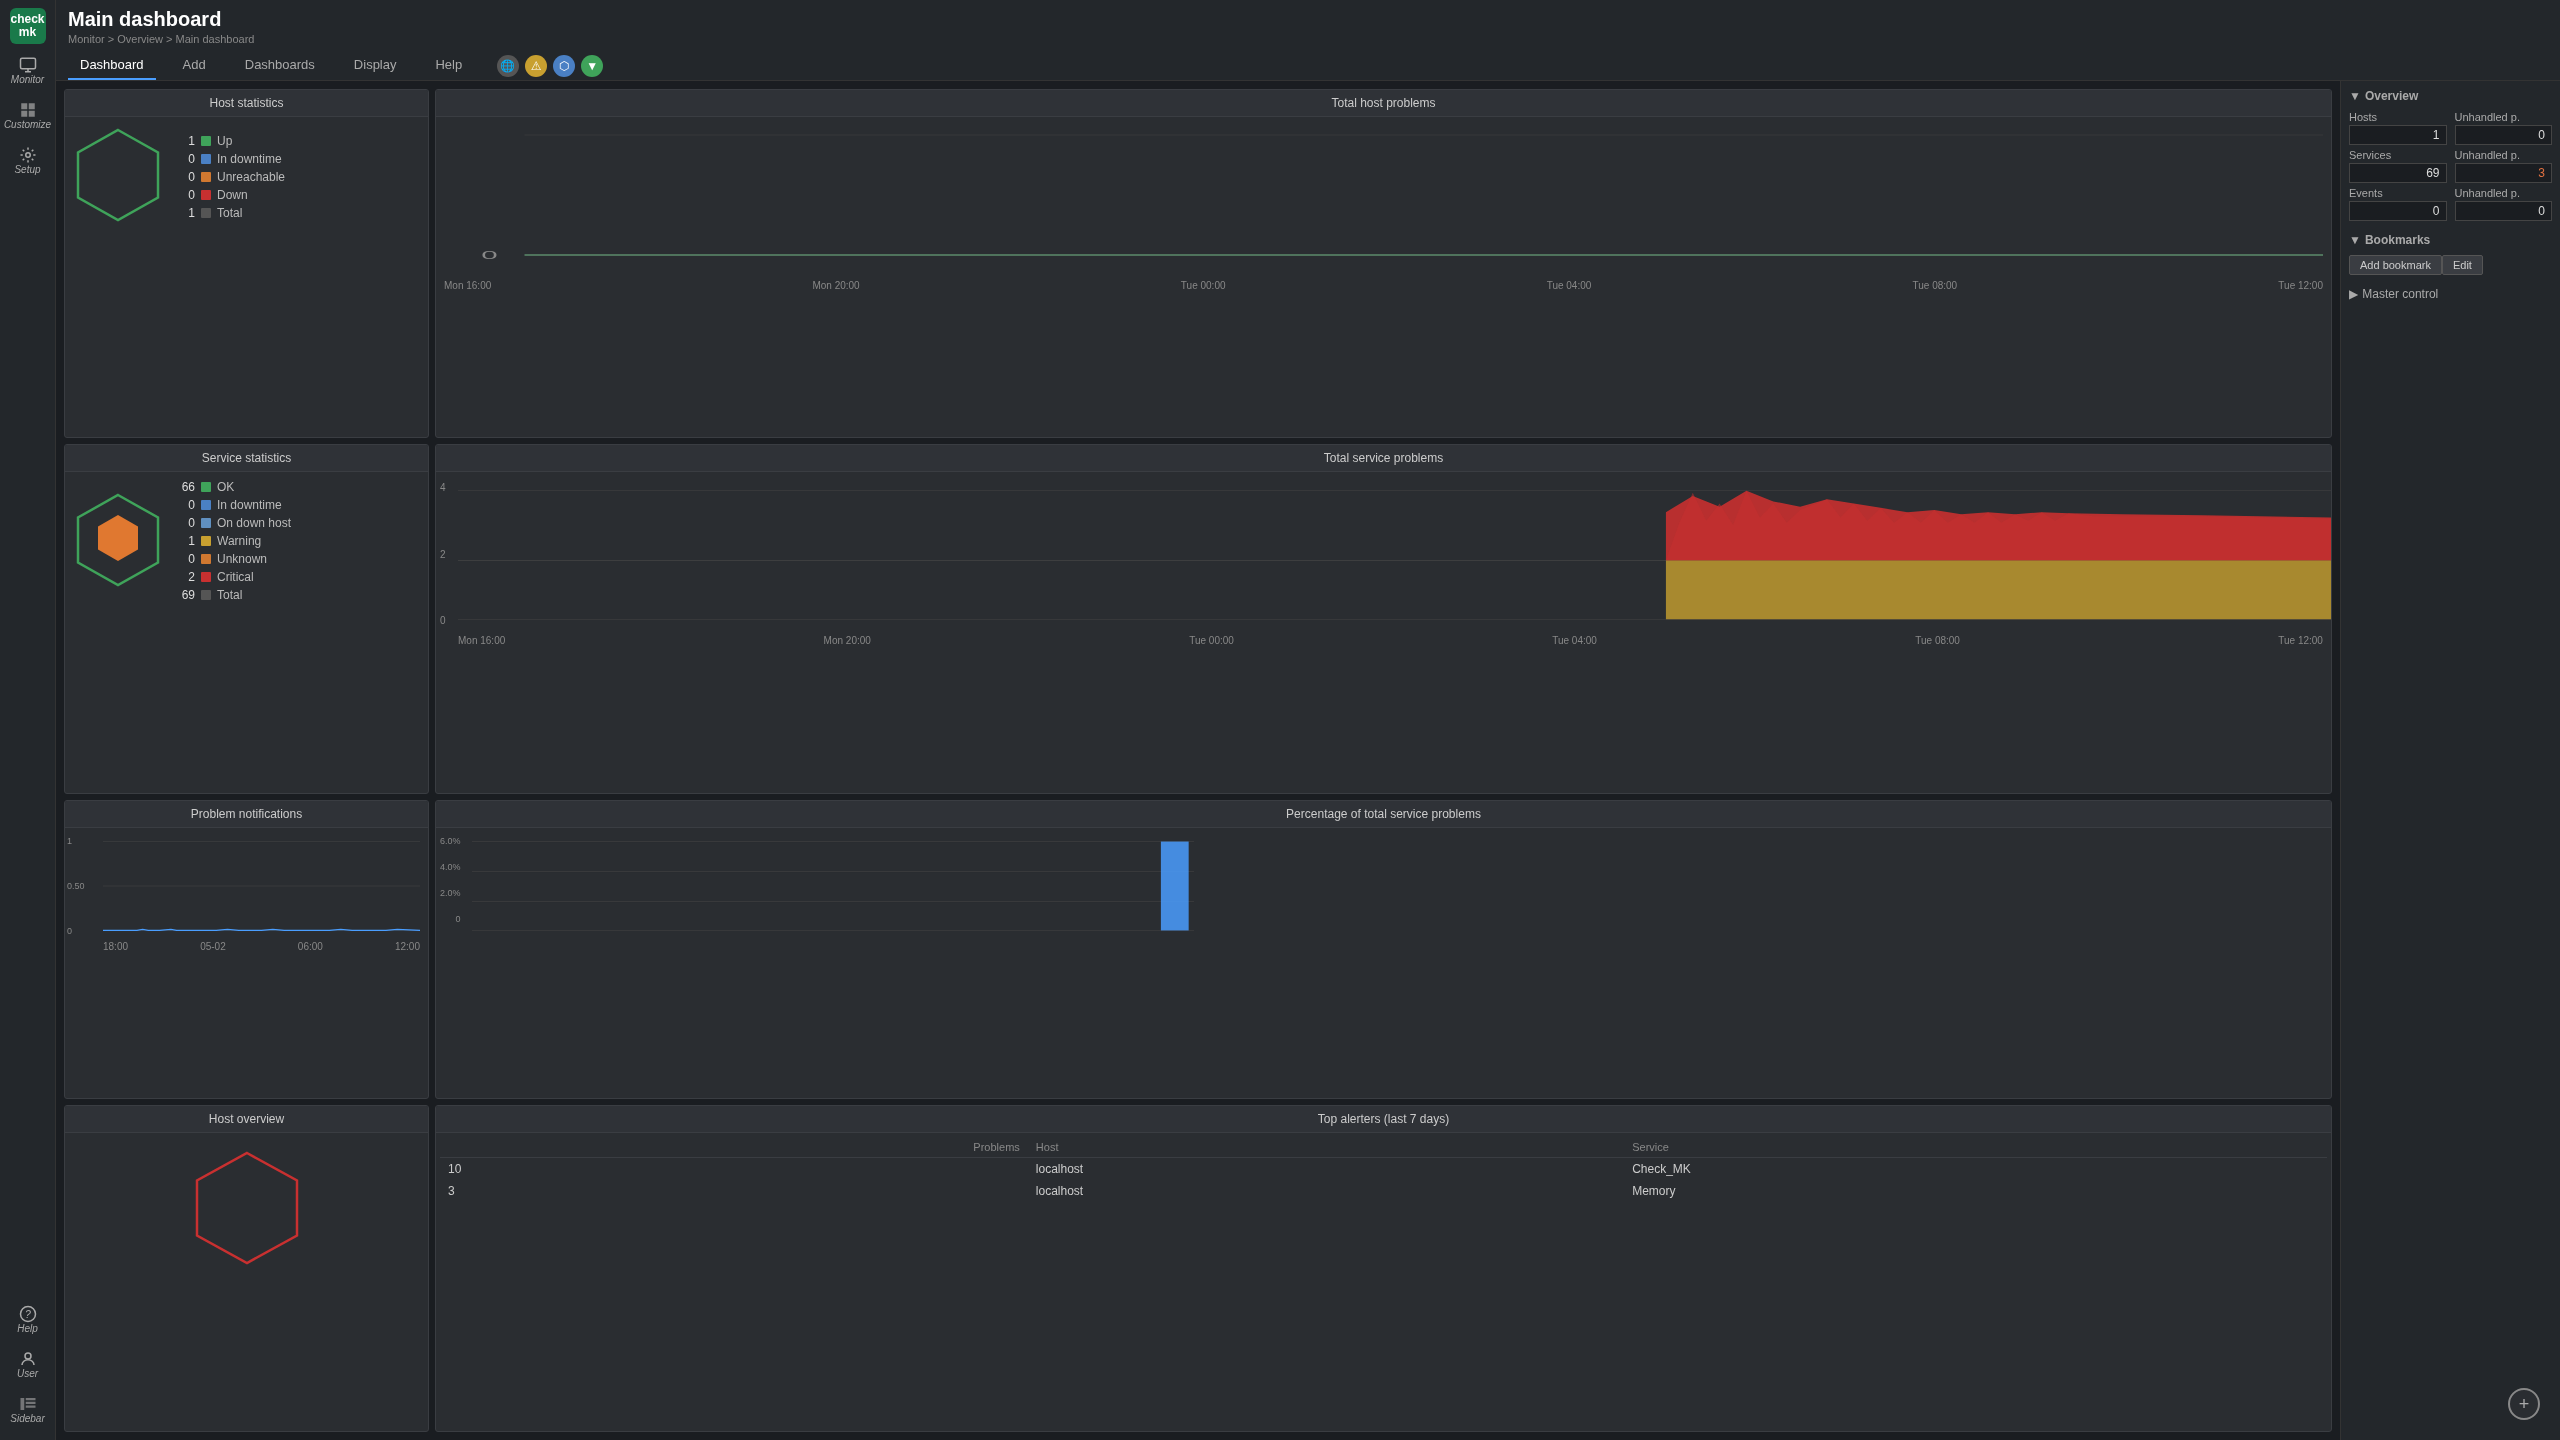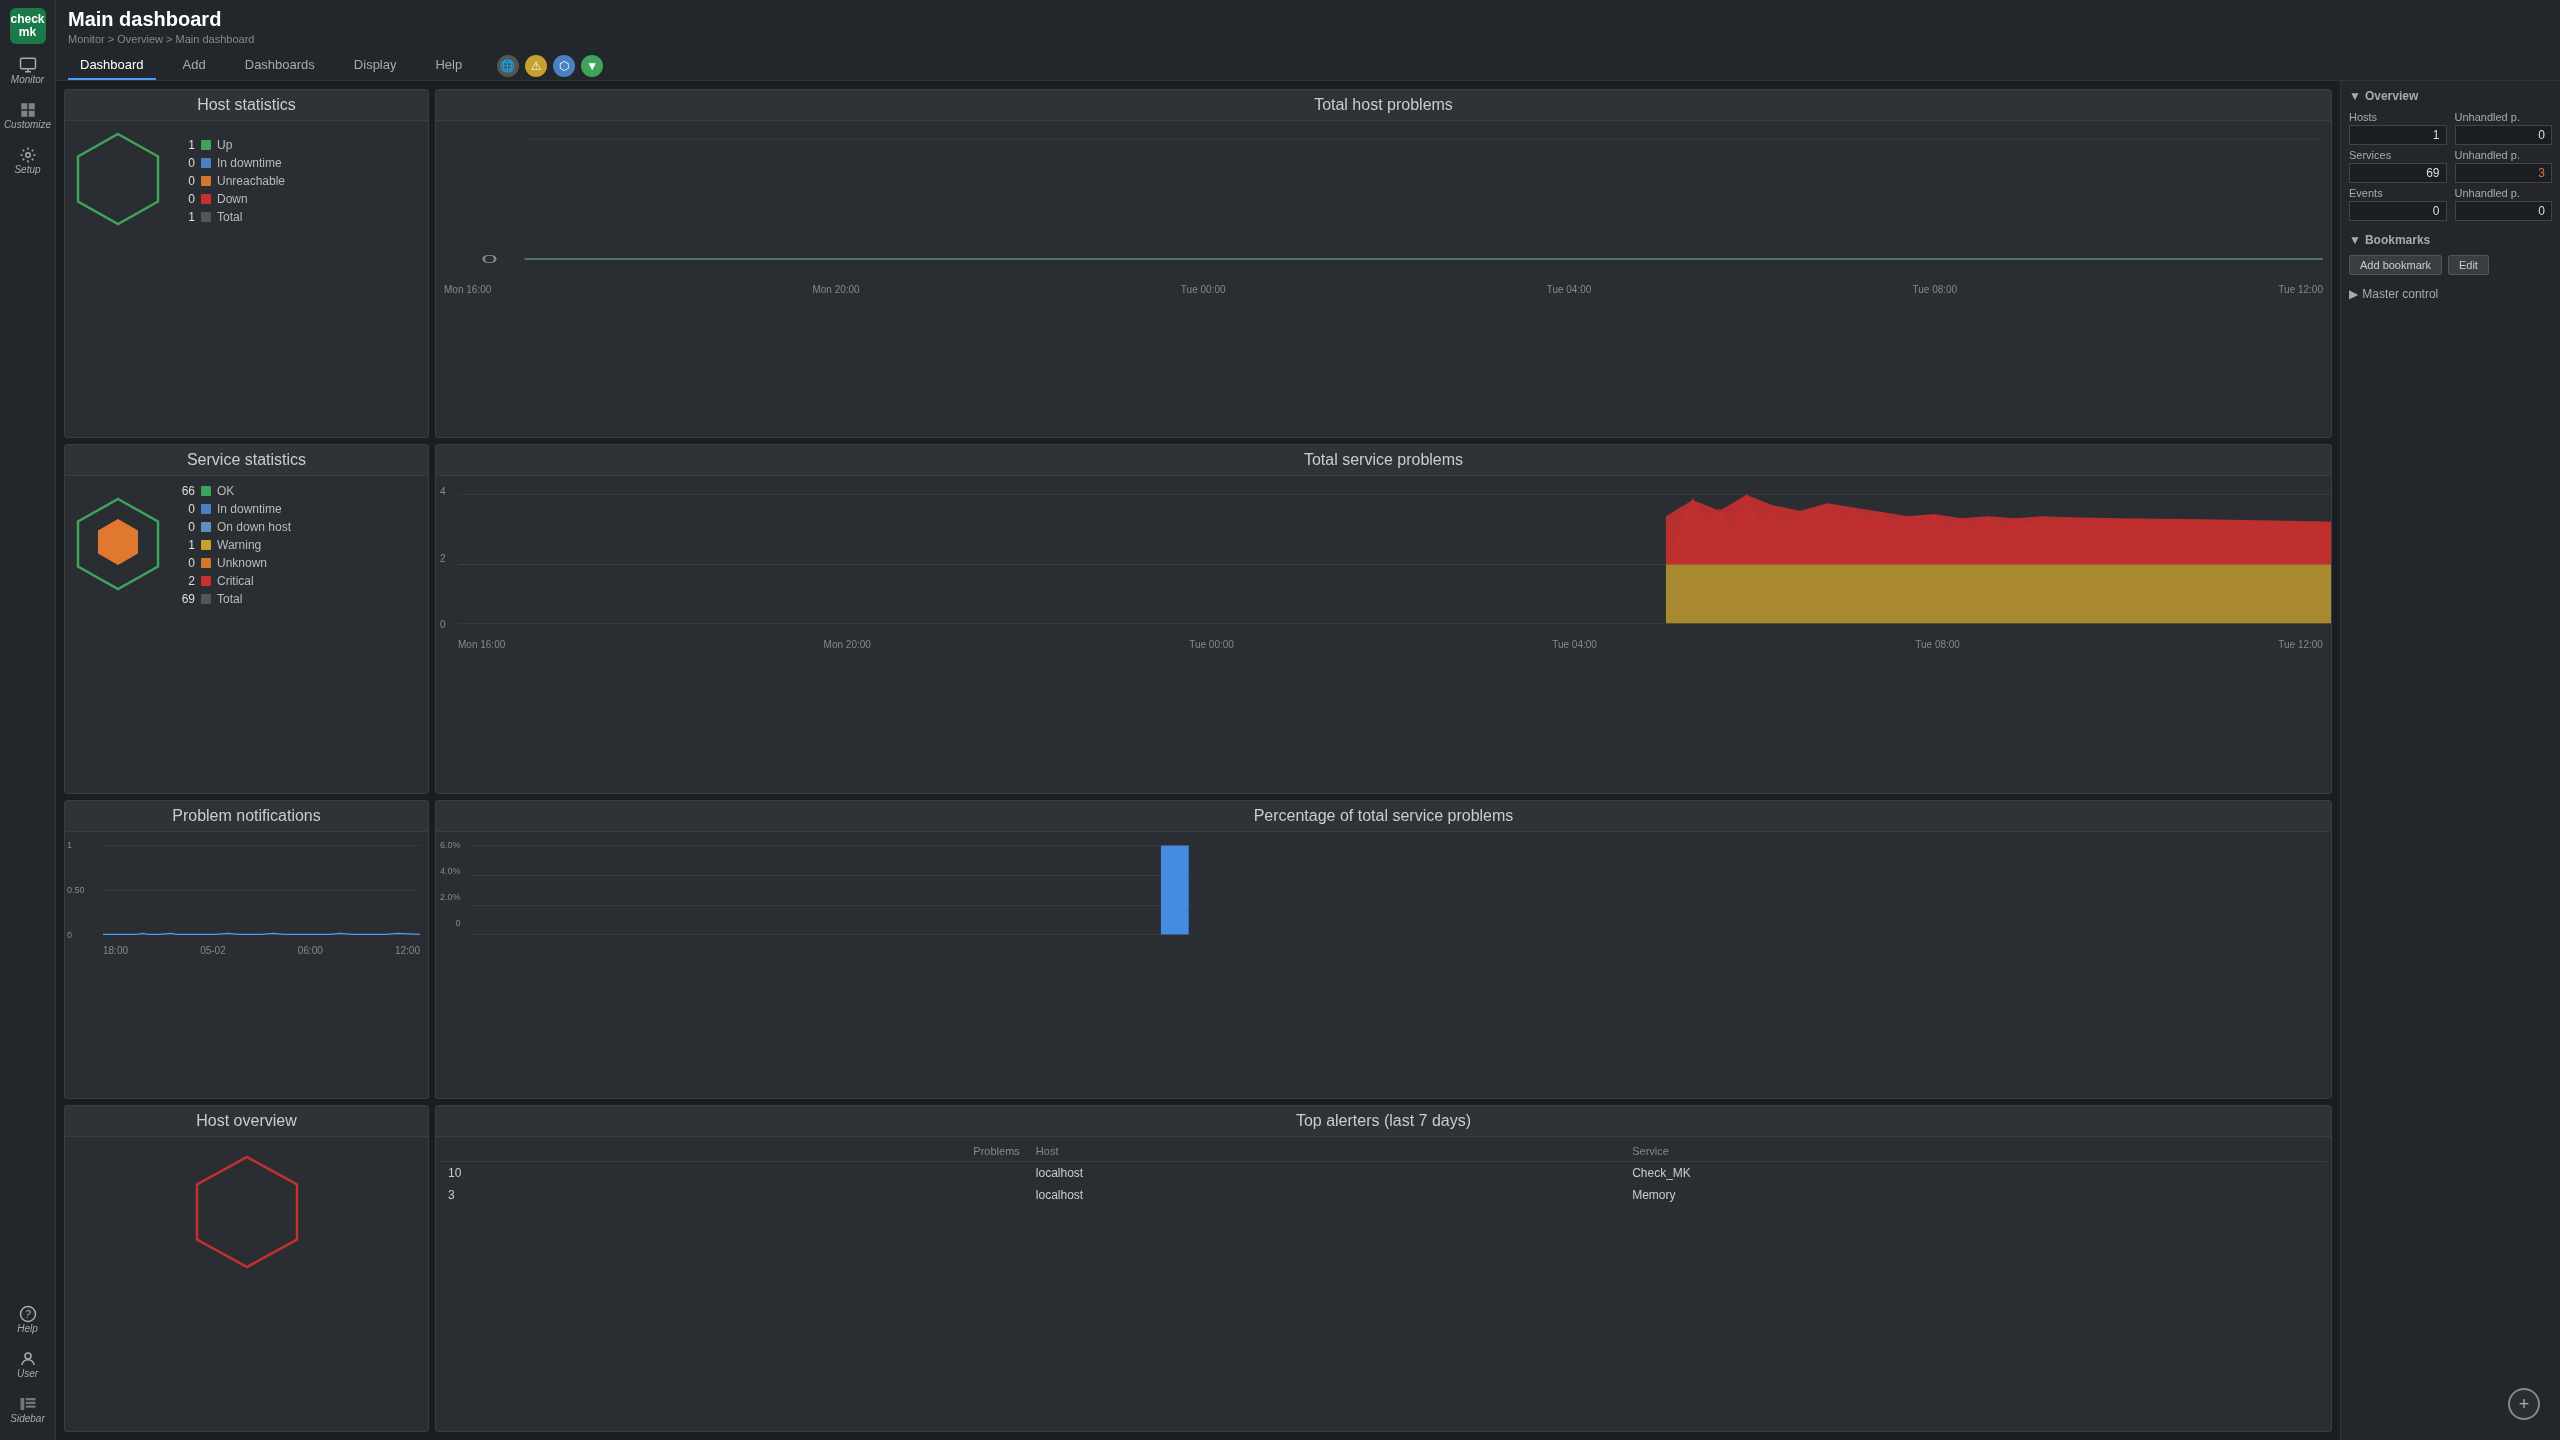--- a/index.html
+++ b/index.html
@@ -138,21 +138,21 @@
     .panel {
       background: #2a2d31;
       border: 1px solid #3a3d42;
       border-radius: 3px;
       overflow: hidden;
     }
     .panel-title {
       text-align: center;
       padding: 6px;
       color: #ccc;
-      font-size: 16px;
+      font-size: 12px;
       border-bottom: 1px solid #3a3d42;
       background: #2f3237;
     }
 
     
     .stats-panel {
       display: flex;
       align-items: center;
       gap: 12px;
       padding: 8px;
@@ -242,21 +242,20 @@
       border: 1px solid #444;
       padding: 2px 6px;
       text-align: right;
       font-size: 12px;
       color: #ddd;
       min-width: 50px;
     }
     .overview-value.highlight { color: #e07040; }
     .bookmark-buttons {
       display: flex;
-      gap: 6px;
     }
     .bm-btn {
       background: #3a3d42;
       border: 1px solid #555;
       color: #ccc;
       padding: 3px 10px;
       cursor: pointer;
       font-size: 11px;
       border-radius: 2px;
     }

